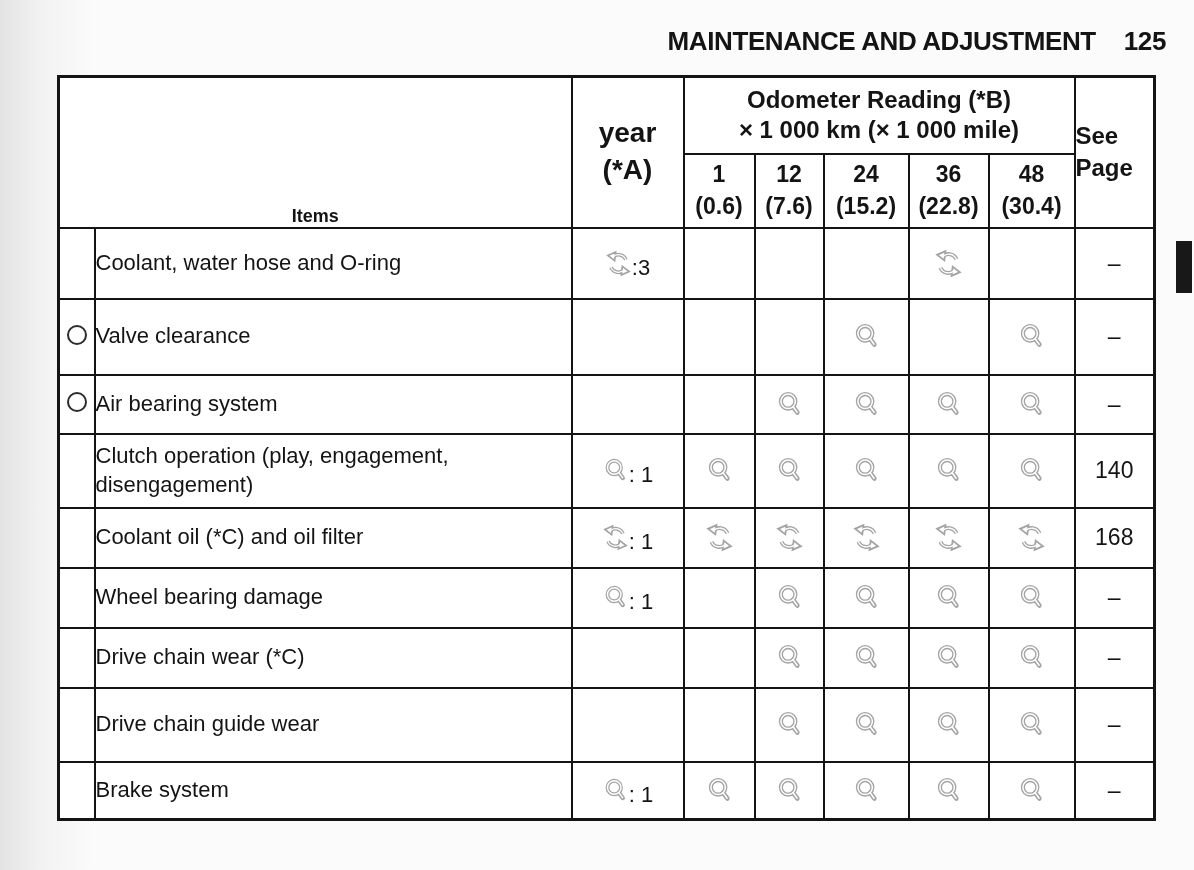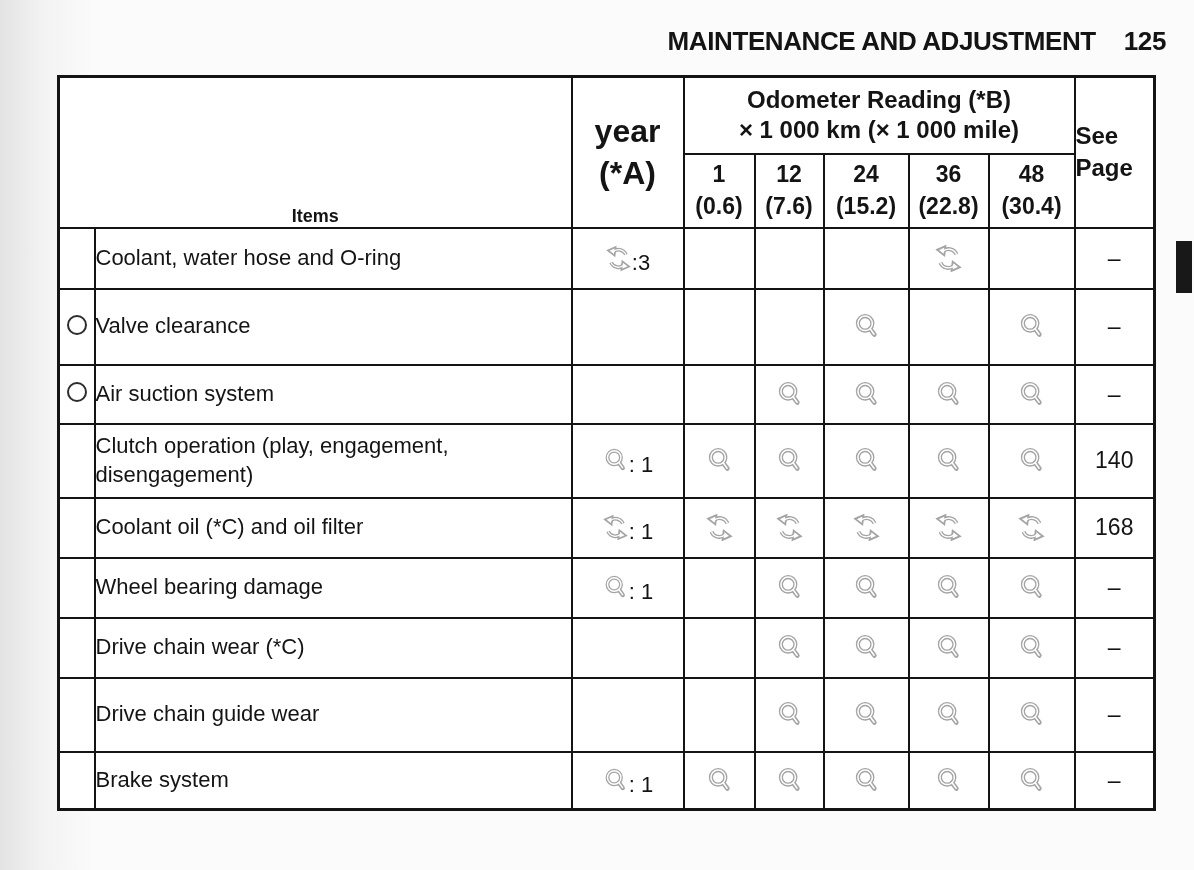--- a/index.html
+++ b/index.html
@@ -29,21 +29,21 @@
     border:3px solid #141414;
   }
   .maint-table th,.maint-table td{
     border:2px solid #141414;
     padding:0;background:#ffffff;
   }
   tr.h1{height:77px;}
   tr.h2{height:74px;}
   th{font-weight:bold;}
   .th-items{vertical-align:bottom;text-align:center;padding:0 0 10px 46px;font-size:18px;}
-  .th-year{vertical-align:middle;text-align:center;font-size:32px;line-height:1.32;padding-bottom:14px;}
+  .th-year{vertical-align:middle;text-align:center;font-size:28px;line-height:1.32;padding-bottom:14px;}
   .th-odo{vertical-align:middle;text-align:center;font-size:24px;line-height:1.28;}
   .th-odocol{vertical-align:middle;text-align:center;font-size:23px;line-height:1.35;}
   .th-see{vertical-align:middle;text-align:left;padding:0 0 10px 9px;font-size:24px;line-height:1.35;}
 
   .td-mark{text-align:center;vertical-align:middle;}
   .circle-mark{display:inline-block;width:16px;height:16px;border:2.5px solid #2c2c2c;border-radius:50%;}
   .td-item{font-size:22px;text-align:left;vertical-align:middle;padding:2px 8px 2px 12px;line-height:1.28;}
   .td-year{vertical-align:middle;}
   .year-wrap{display:flex;align-items:center;justify-content:center;}
   .year-label{font-size:22px;margin-top:9px;}
@@ -130,21 +130,21 @@
           <div>36</div>
           <div>(22.8)</div>
         </th>
         <th class="th-odocol">
           <div>48</div>
           <div>(30.4)</div>
         </th>
       </tr>
     </thead>
     <tbody id="table-body">
-        <tr style="height: 61px;">
+        <tr style="height: 71px;">
           <td class="td-mark"></td>
           <td class="td-item">Coolant, water hose and O-ring</td>
           <td class="td-year">
             <div class="year-wrap">
               <svg viewBox="0 0 32 32" class="cell-icon">
                 <use href="#sym-replace" xlink:href="#sym-replace"></use>
               </svg>
               <span class="year-label">:3</span>
             </div>
           </td>
@@ -167,21 +167,21 @@
               <use href="#sym-inspect" xlink:href="#sym-inspect"></use>
             </svg></td>
           <td class="td-interval"></td>
           <td class="td-interval"><svg viewBox="0 0 32 32" class="cell-icon">
               <use href="#sym-inspect" xlink:href="#sym-inspect"></use>
             </svg></td>
           <td class="td-see">–</td>
         </tr>
         <tr style="height: 59px;">
           <td class="td-mark"><span class="circle-mark"></span></td>
-          <td class="td-item">Air suction system</td>
+          <td class="td-item">Air bearing system</td>
           <td class="td-year"></td>
           <td class="td-interval"></td>
           <td class="td-interval"><svg viewBox="0 0 32 32" class="cell-icon">
               <use href="#sym-inspect" xlink:href="#sym-inspect"></use>
             </svg></td>
           <td class="td-interval"><svg viewBox="0 0 32 32" class="cell-icon">
               <use href="#sym-inspect" xlink:href="#sym-inspect"></use>
             </svg></td>
           <td class="td-interval"><svg viewBox="0 0 32 32" class="cell-icon">
               <use href="#sym-inspect" xlink:href="#sym-inspect"></use>

